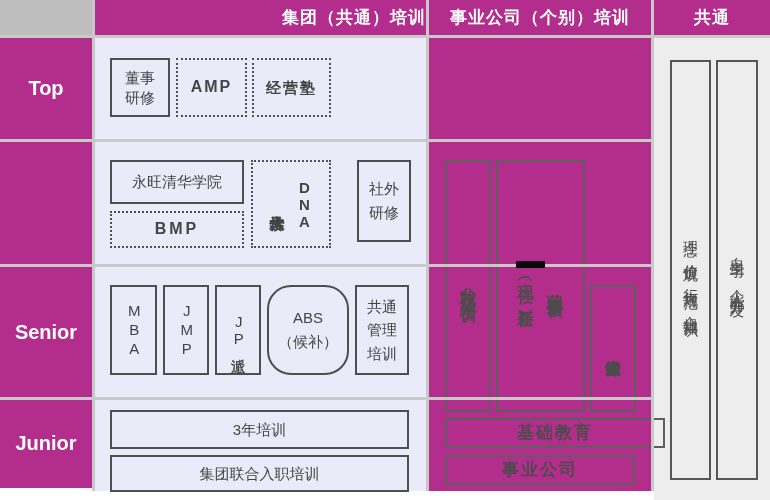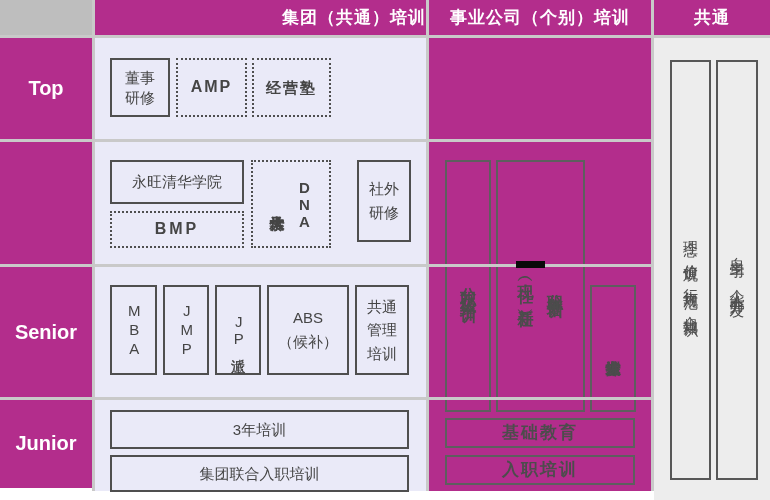--- a/index.html
+++ b/index.html
@@ -110,21 +110,21 @@
 
   <div class="abs box solid" style="left:110px;top:285px;width:47px;height:90px;">
     <span class="tx vert ls2">MBA</span>
   </div>
   <div class="abs box solid" style="left:163px;top:285px;width:46px;height:90px;">
     <span class="tx vert ls2">JMP</span>
   </div>
   <div class="abs box solid" style="left:215px;top:285px;width:46px;height:90px;">
     <span class="tx vert" style="line-height:1.5;">JP派遣</span>
   </div>
-  <div class="abs box solid" style="left:267px;top:285px;width:82px;height:90px;">
+  <div class="abs box solid" style="left:267px;top:285px;width:82px;height:90px;border-radius:24px;">
     <span class="tx" style="line-height:1.6;">ABS
 （候补）</span>
   </div>
   <div class="abs box solid" style="left:355px;top:285px;width:54px;height:90px;">
     <span class="tx" style="line-height:1.55;">共通
 管理
 培训</span>
   </div>
 
   <div class="abs box solid" style="left:110px;top:410px;width:299px;height:39px;">
@@ -137,25 +137,25 @@
   <div class="abs box b2" style="left:445px;top:160px;width:46px;height:252px;">
     <span class="tx vert ls5 fs16">分职级培训</span>
   </div>
   <div class="abs box b2" style="left:496px;top:160px;width:89px;height:252px;">
     <span class="tx vert ls2 fs16" style="line-height:1.85;">分职务培训
 （现任·新任）</span>
   </div>
   <div class="abs box b2" style="left:590px;top:285px;width:46px;height:127px;">
     <span class="tx vert">专业技术训练</span>
   </div>
-  <div class="abs box b2" style="left:445px;top:418px;width:190px;height:30px;">
+  <div class="abs box b2" style="left:445px;top:418px;width:220px;height:30px;">
     <span class="tx ls2 fs17">基础教育</span>
   </div>
   <div class="abs box b2" style="left:445px;top:455px;width:190px;height:30px;">
-    <span class="tx ls2 fs17">入职培训</span>
+    <span class="tx ls2 fs17">事业公司</span>
   </div>
 
   <div class="abs box b3" style="left:670px;top:60px;width:41px;height:420px;">
     <span class="tx vert ls2" style="line-height:1.2;">理念·价值观·行为规范·合规知识</span>
   </div>
   <div class="abs box b3" style="left:716px;top:60px;width:42px;height:420px;">
     <span class="tx vert ls3" style="line-height:1.2;">自主学习·个人能力开发</span>
   </div>
 
   <div class="abs gl" style="left:92px;top:0;width:3px;height:491px;"></div>

